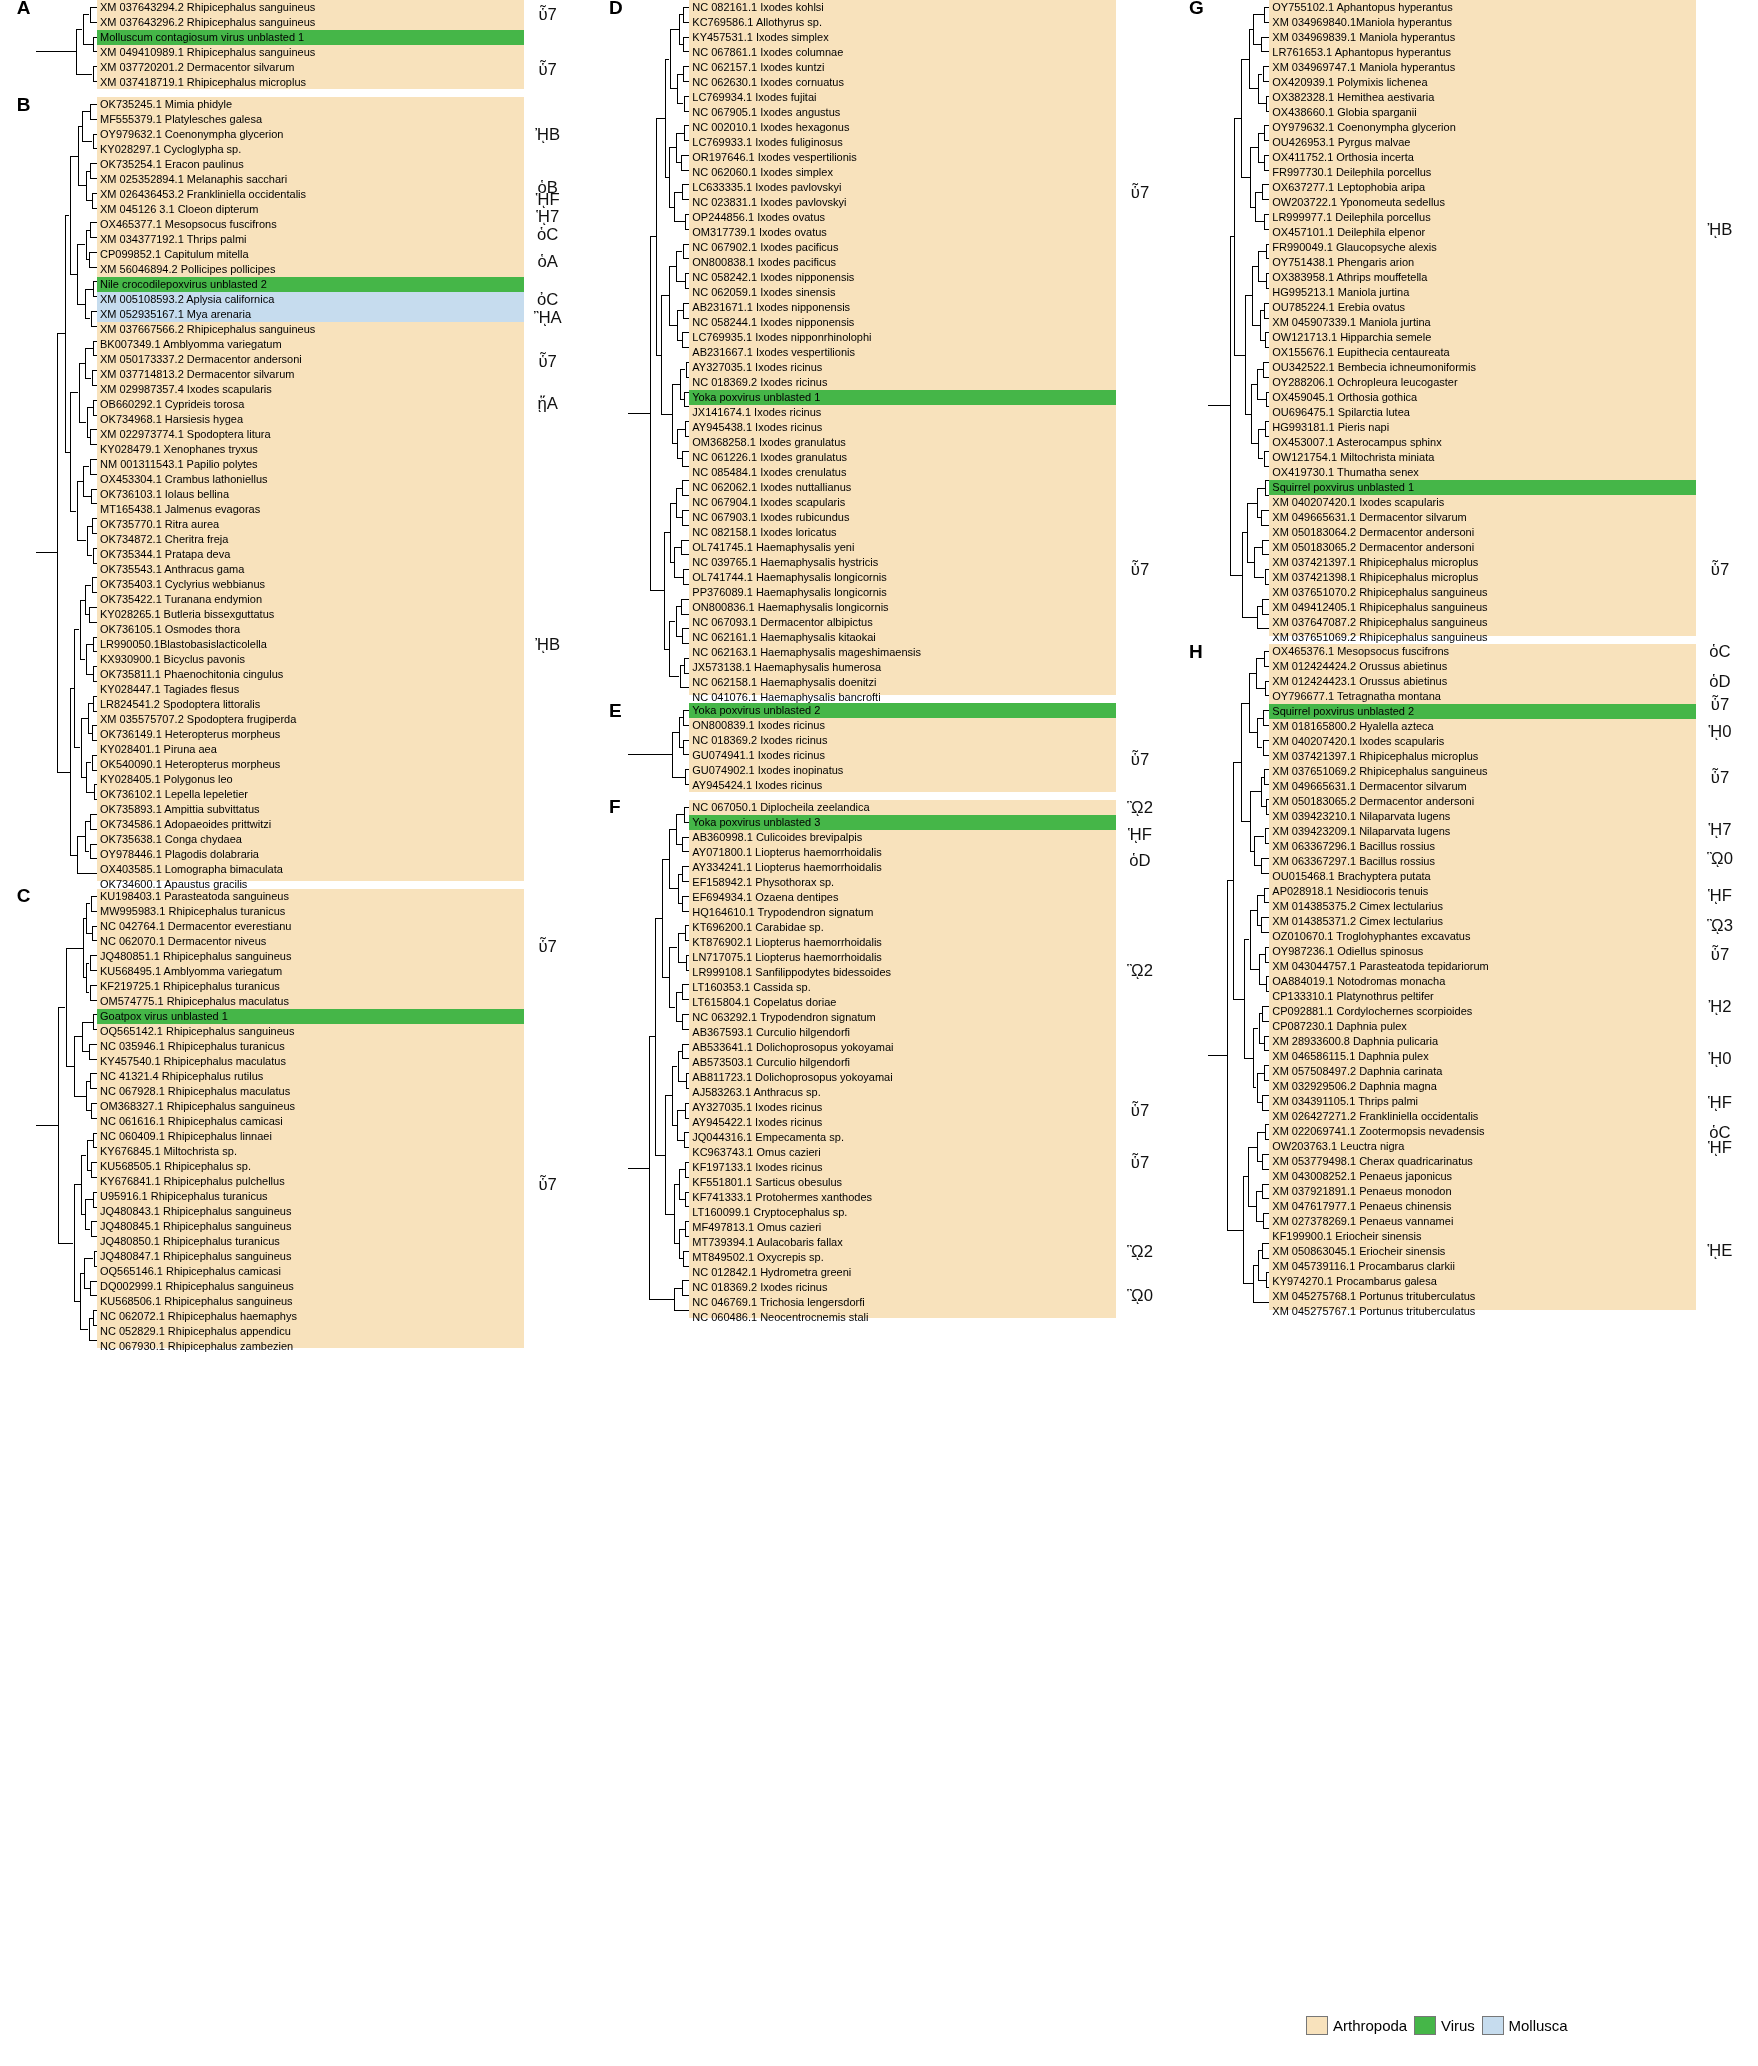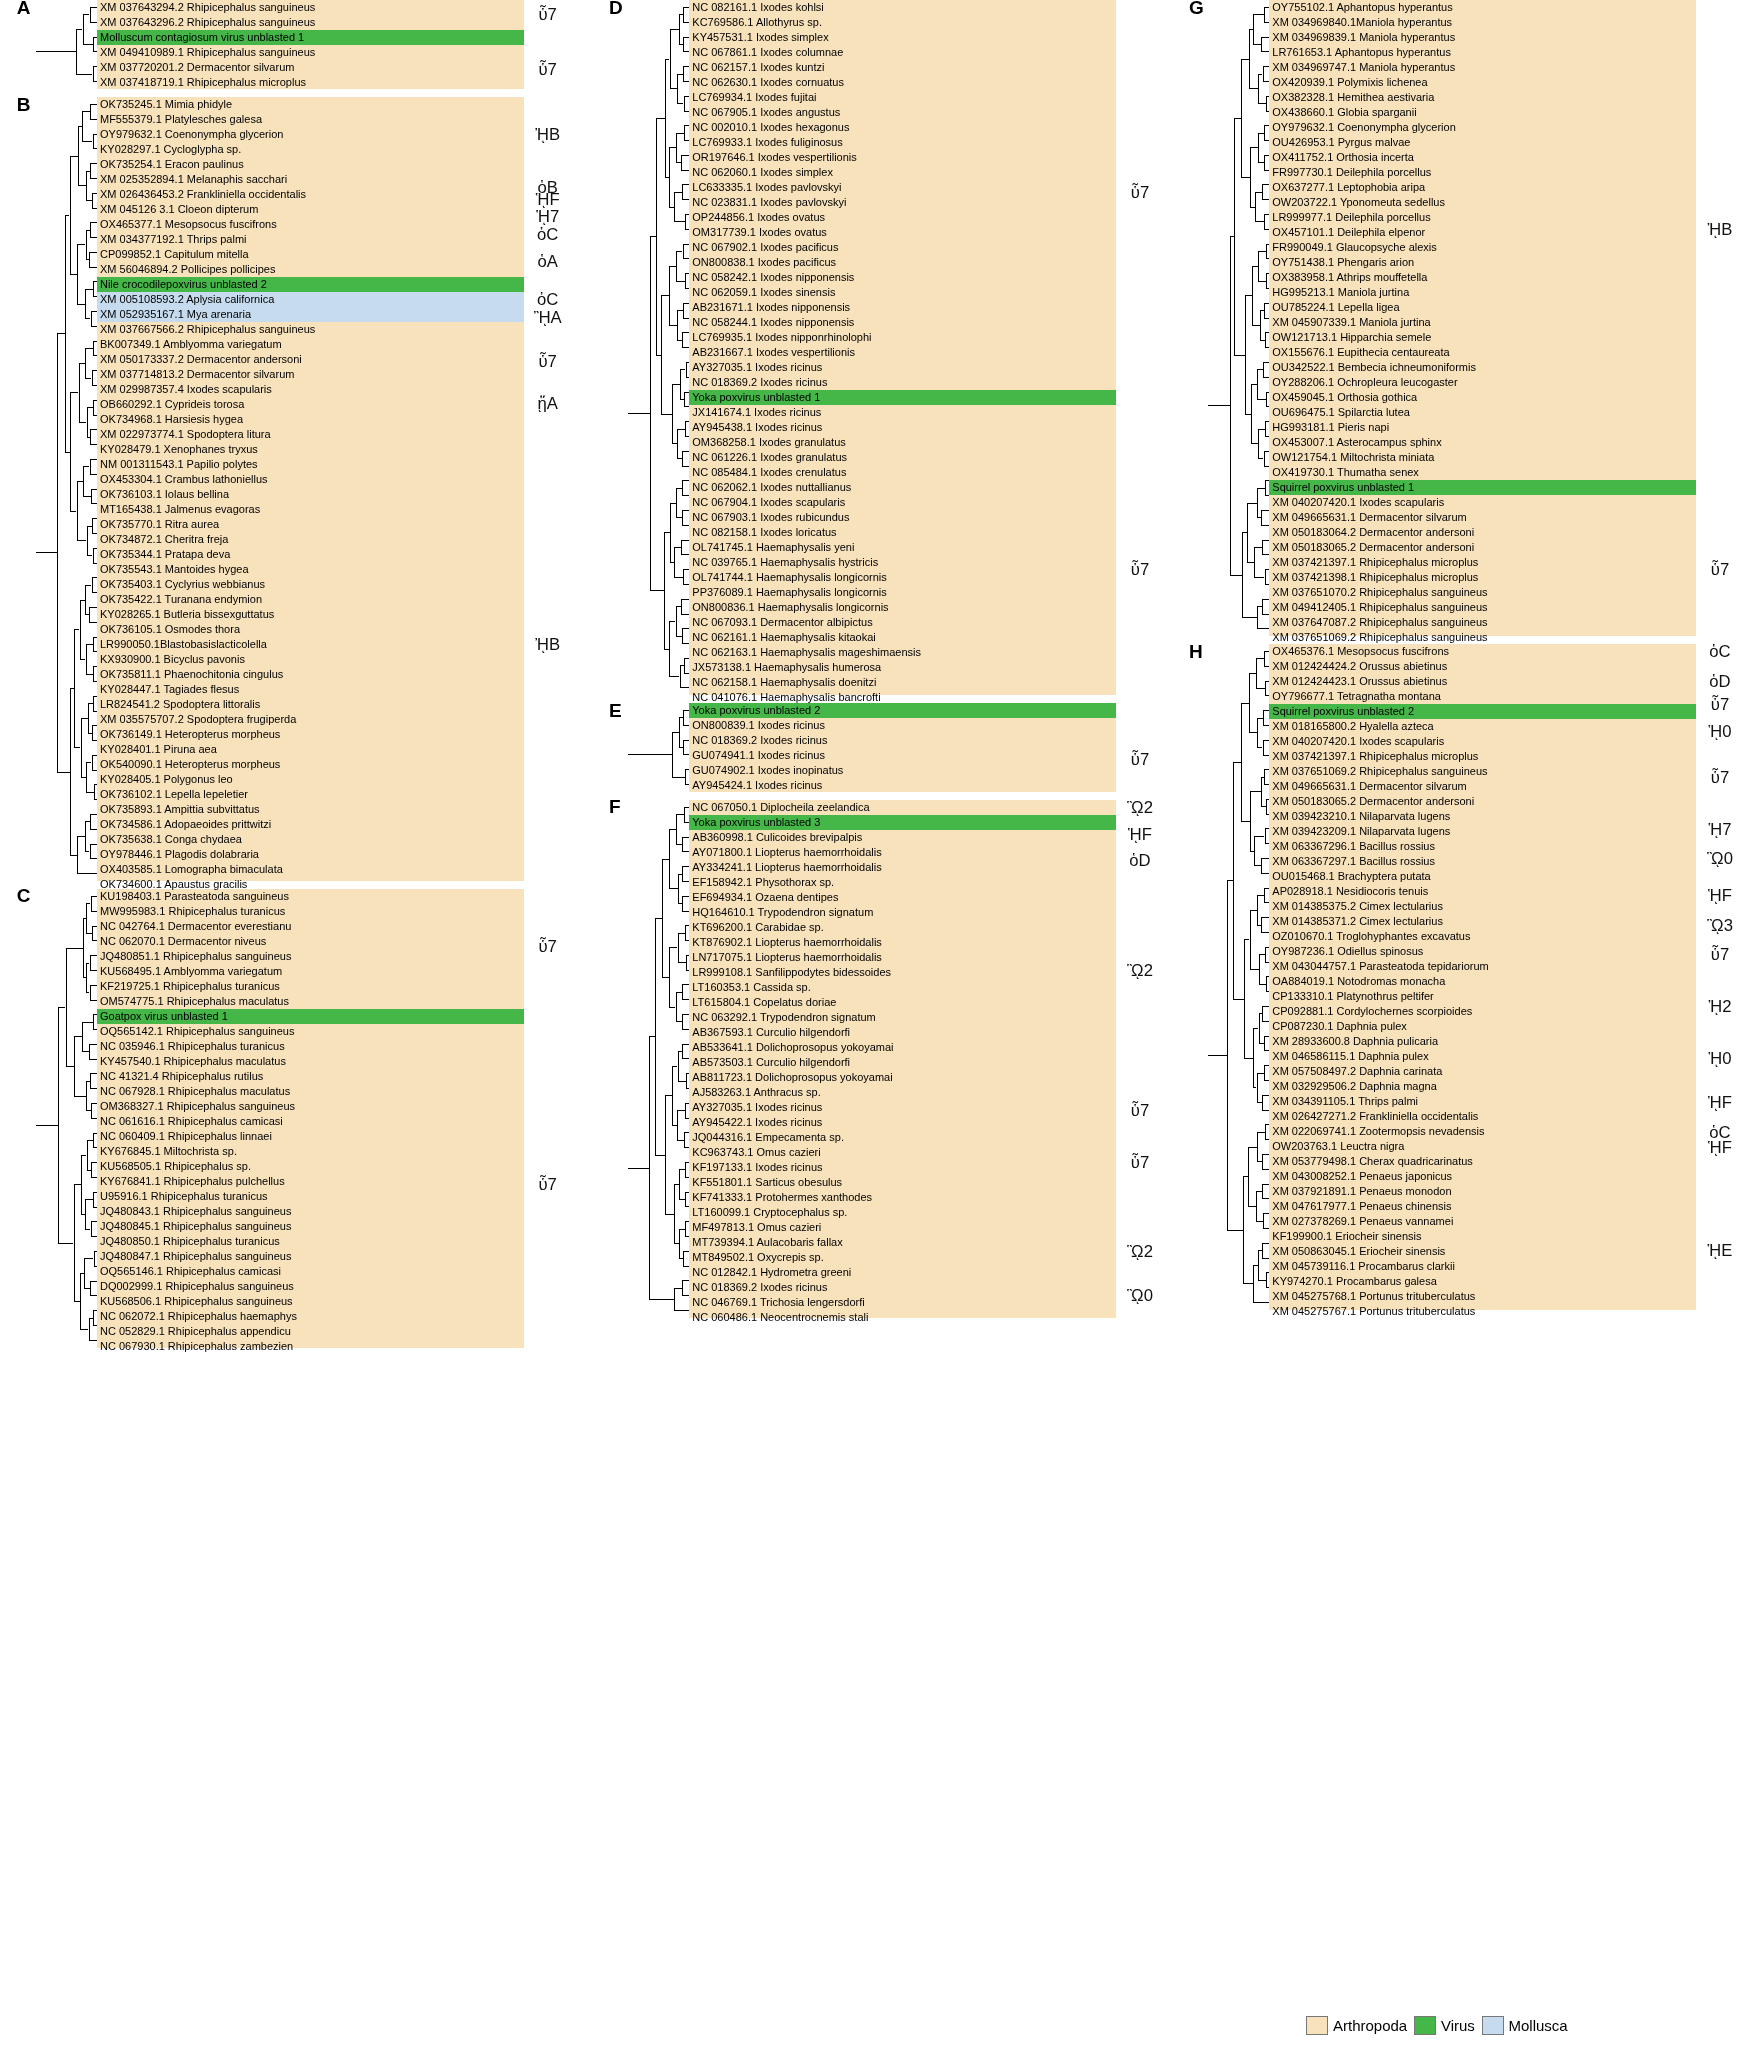--- a/index.html
+++ b/index.html
@@ -364,21 +364,21 @@
               <div class="row"><span class="txt">OK734968.1 Harsiesis hygea</span></div>
               <div class="row"><span class="txt">XM 022973774.1 Spodoptera litura</span></div>
               <div class="row"><span class="txt">KY028479.1 Xenophanes tryxus</span></div>
               <div class="row"><span class="txt">NM 001311543.1 Papilio polytes</span></div>
               <div class="row"><span class="txt">OX453304.1 Crambus lathoniellus</span></div>
               <div class="row"><span class="txt">OK736103.1 Iolaus bellina</span></div>
               <div class="row"><span class="txt">MT165438.1 Jalmenus evagoras</span></div>
               <div class="row"><span class="txt">OK735770.1 Ritra aurea</span></div>
               <div class="row"><span class="txt">OK734872.1 Cheritra freja</span></div>
               <div class="row"><span class="txt">OK735344.1 Pratapa deva</span></div>
-              <div class="row"><span class="txt">OK735543.1 Mantoides hygea</span></div>
+              <div class="row"><span class="txt">OK735543.1 Anthracus gama</span></div>
               <div class="row"><span class="txt">OK735403.1 Cyclyrius webbianus</span></div>
               <div class="row"><span class="txt">OK735422.1 Turanana endymion</span></div>
               <div class="row"><span class="txt">KY028265.1 Butleria bissexguttatus</span></div>
               <div class="row"><span class="txt">OK736105.1 Osmodes thora</span></div>
               <div class="row"><span class="txt">LR990050.1Blastobasislacticolella</span></div>
               <div class="row"><span class="txt">KX930900.1 Bicyclus pavonis</span></div>
               <div class="row"><span class="txt">OK735811.1 Phaenochitonia cingulus</span></div>
               <div class="row"><span class="txt">KY028447.1 Tagiades flesus</span></div>
               <div class="row"><span class="txt">LR824541.2 Spodoptera littoralis</span></div>
               <div class="row"><span class="txt">XM 035575707.2 Spodoptera frugiperda</span></div>
@@ -1094,21 +1094,21 @@
               <div class="row"><span class="txt">OX411752.1 Orthosia incerta</span></div>
               <div class="row"><span class="txt">FR997730.1 Deilephila porcellus</span></div>
               <div class="row"><span class="txt">OX637277.1 Leptophobia aripa</span></div>
               <div class="row"><span class="txt">OW203722.1 Yponomeuta sedellus</span></div>
               <div class="row"><span class="txt">LR999977.1 Deilephila porcellus</span></div>
               <div class="row"><span class="txt">OX457101.1 Deilephila elpenor</span></div>
               <div class="row"><span class="txt">FR990049.1 Glaucopsyche alexis</span></div>
               <div class="row"><span class="txt">OY751438.1 Phengaris arion</span></div>
               <div class="row"><span class="txt">OX383958.1 Athrips mouffetella</span></div>
               <div class="row"><span class="txt">HG995213.1 Maniola jurtina</span></div>
-              <div class="row"><span class="txt">OU785224.1 Lepella ligea</span></div>
+              <div class="row"><span class="txt">OU785224.1 Erebia ovatus</span></div>
               <div class="row"><span class="txt">XM 045907339.1 Maniola jurtina</span></div>
               <div class="row"><span class="txt">OW121713.1 Hipparchia semele</span></div>
               <div class="row"><span class="txt">OX155676.1 Eupithecia centaureata</span></div>
               <div class="row"><span class="txt">OU342522.1 Bembecia ichneumoniformis</span></div>
               <div class="row"><span class="txt">OY288206.1 Ochropleura leucogaster</span></div>
               <div class="row"><span class="txt">OX459045.1 Orthosia gothica</span></div>
               <div class="row"><span class="txt">OU696475.1 Spilarctia lutea</span></div>
               <div class="row"><span class="txt">HG993181.1 Pieris napi</span></div>
               <div class="row"><span class="txt">OX453007.1 Asterocampus sphinx</span></div>
               <div class="row"><span class="txt">OW121754.1 Miltochrista miniata</span></div>

